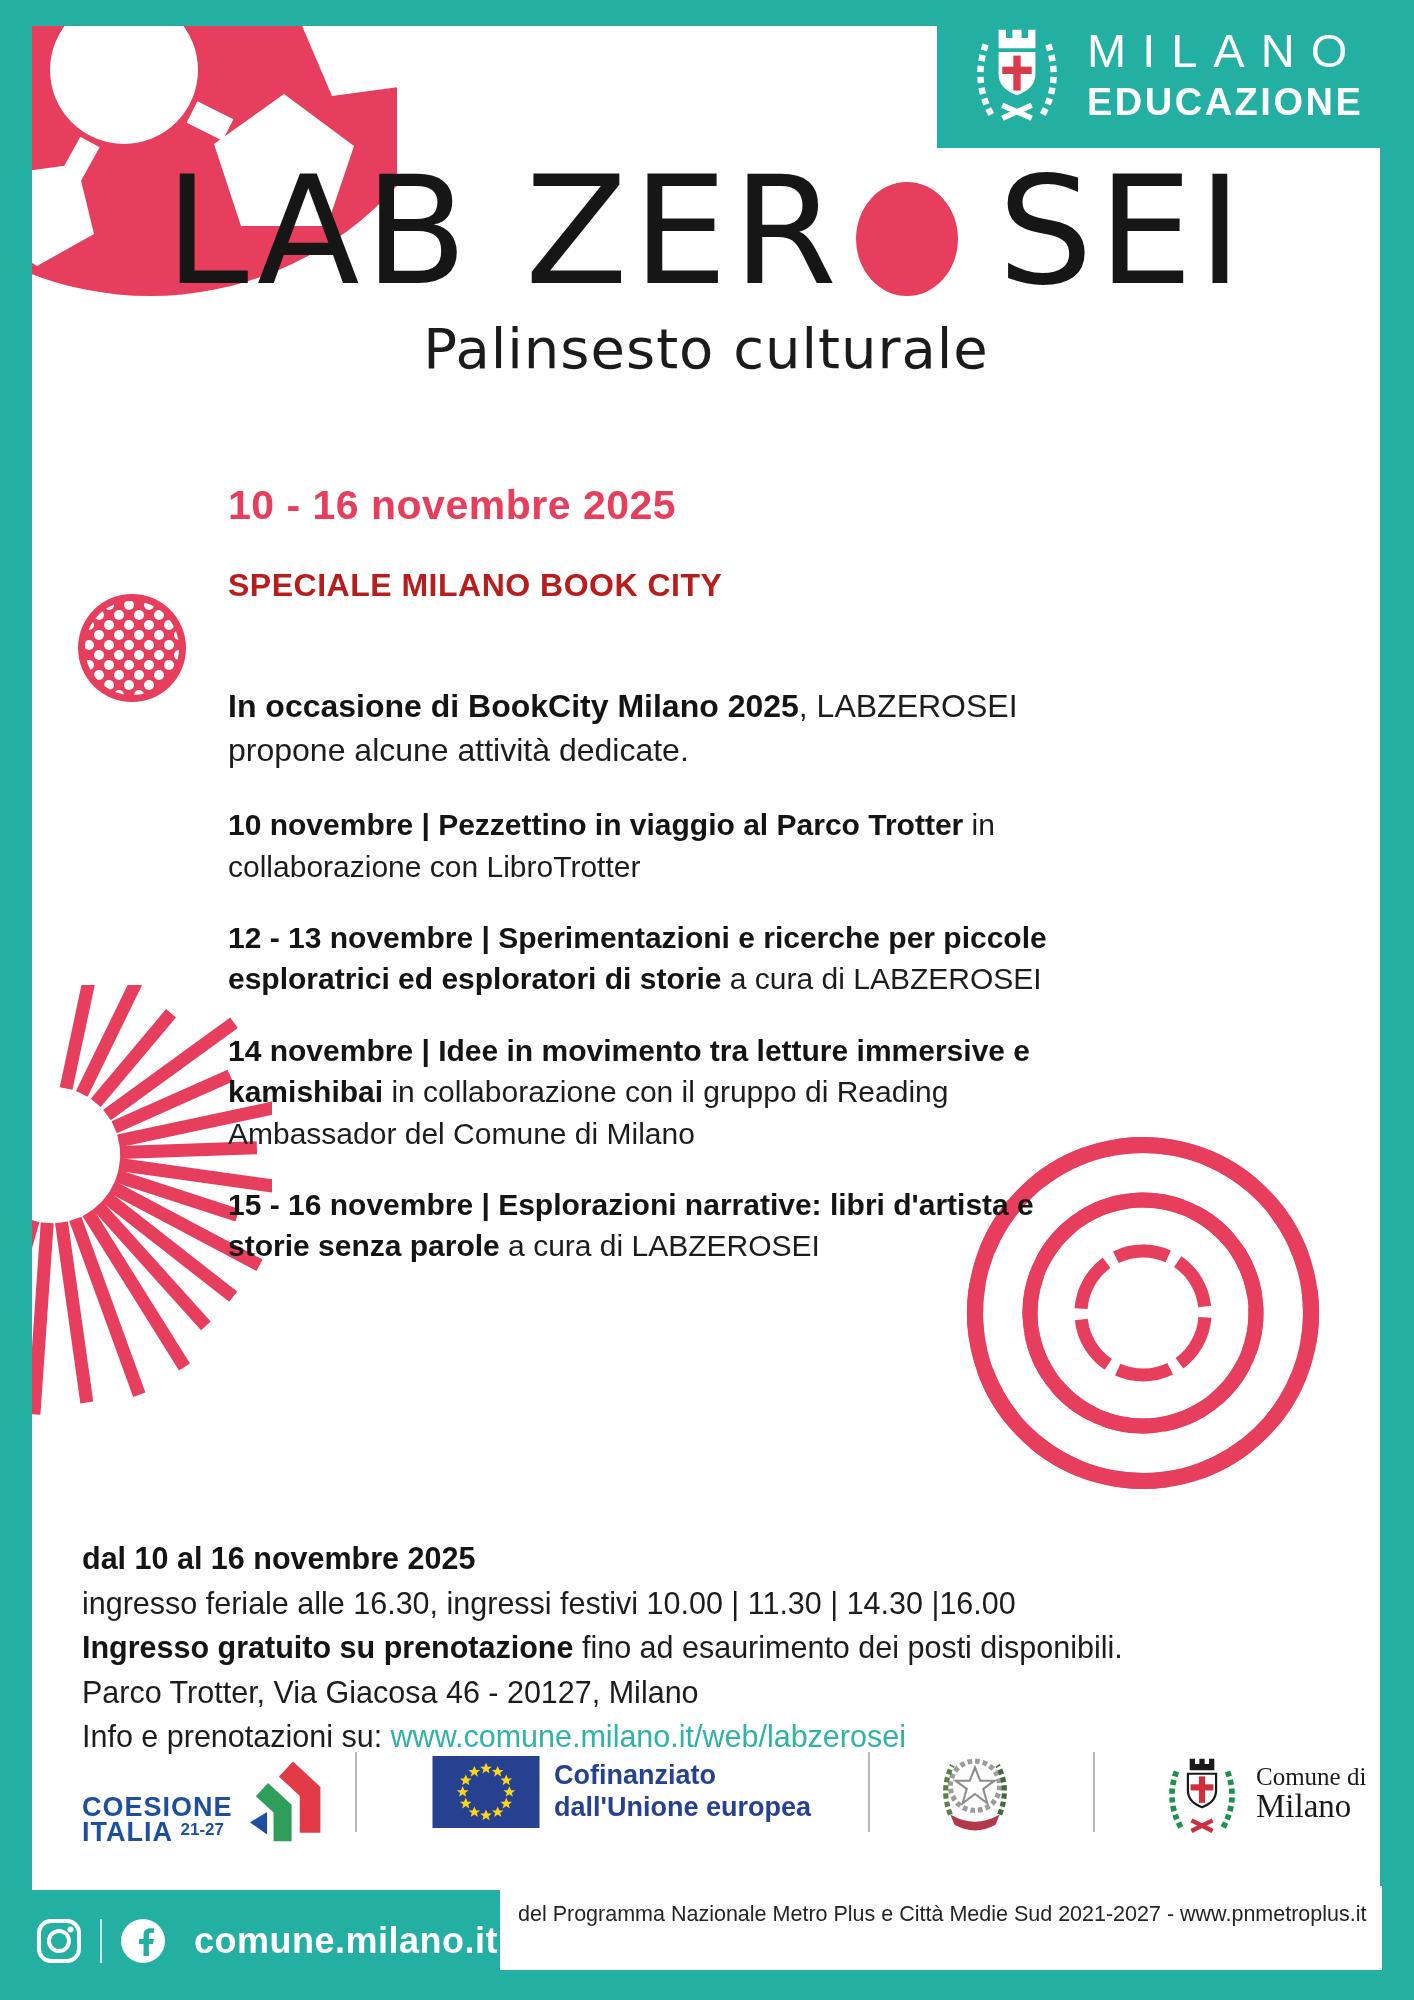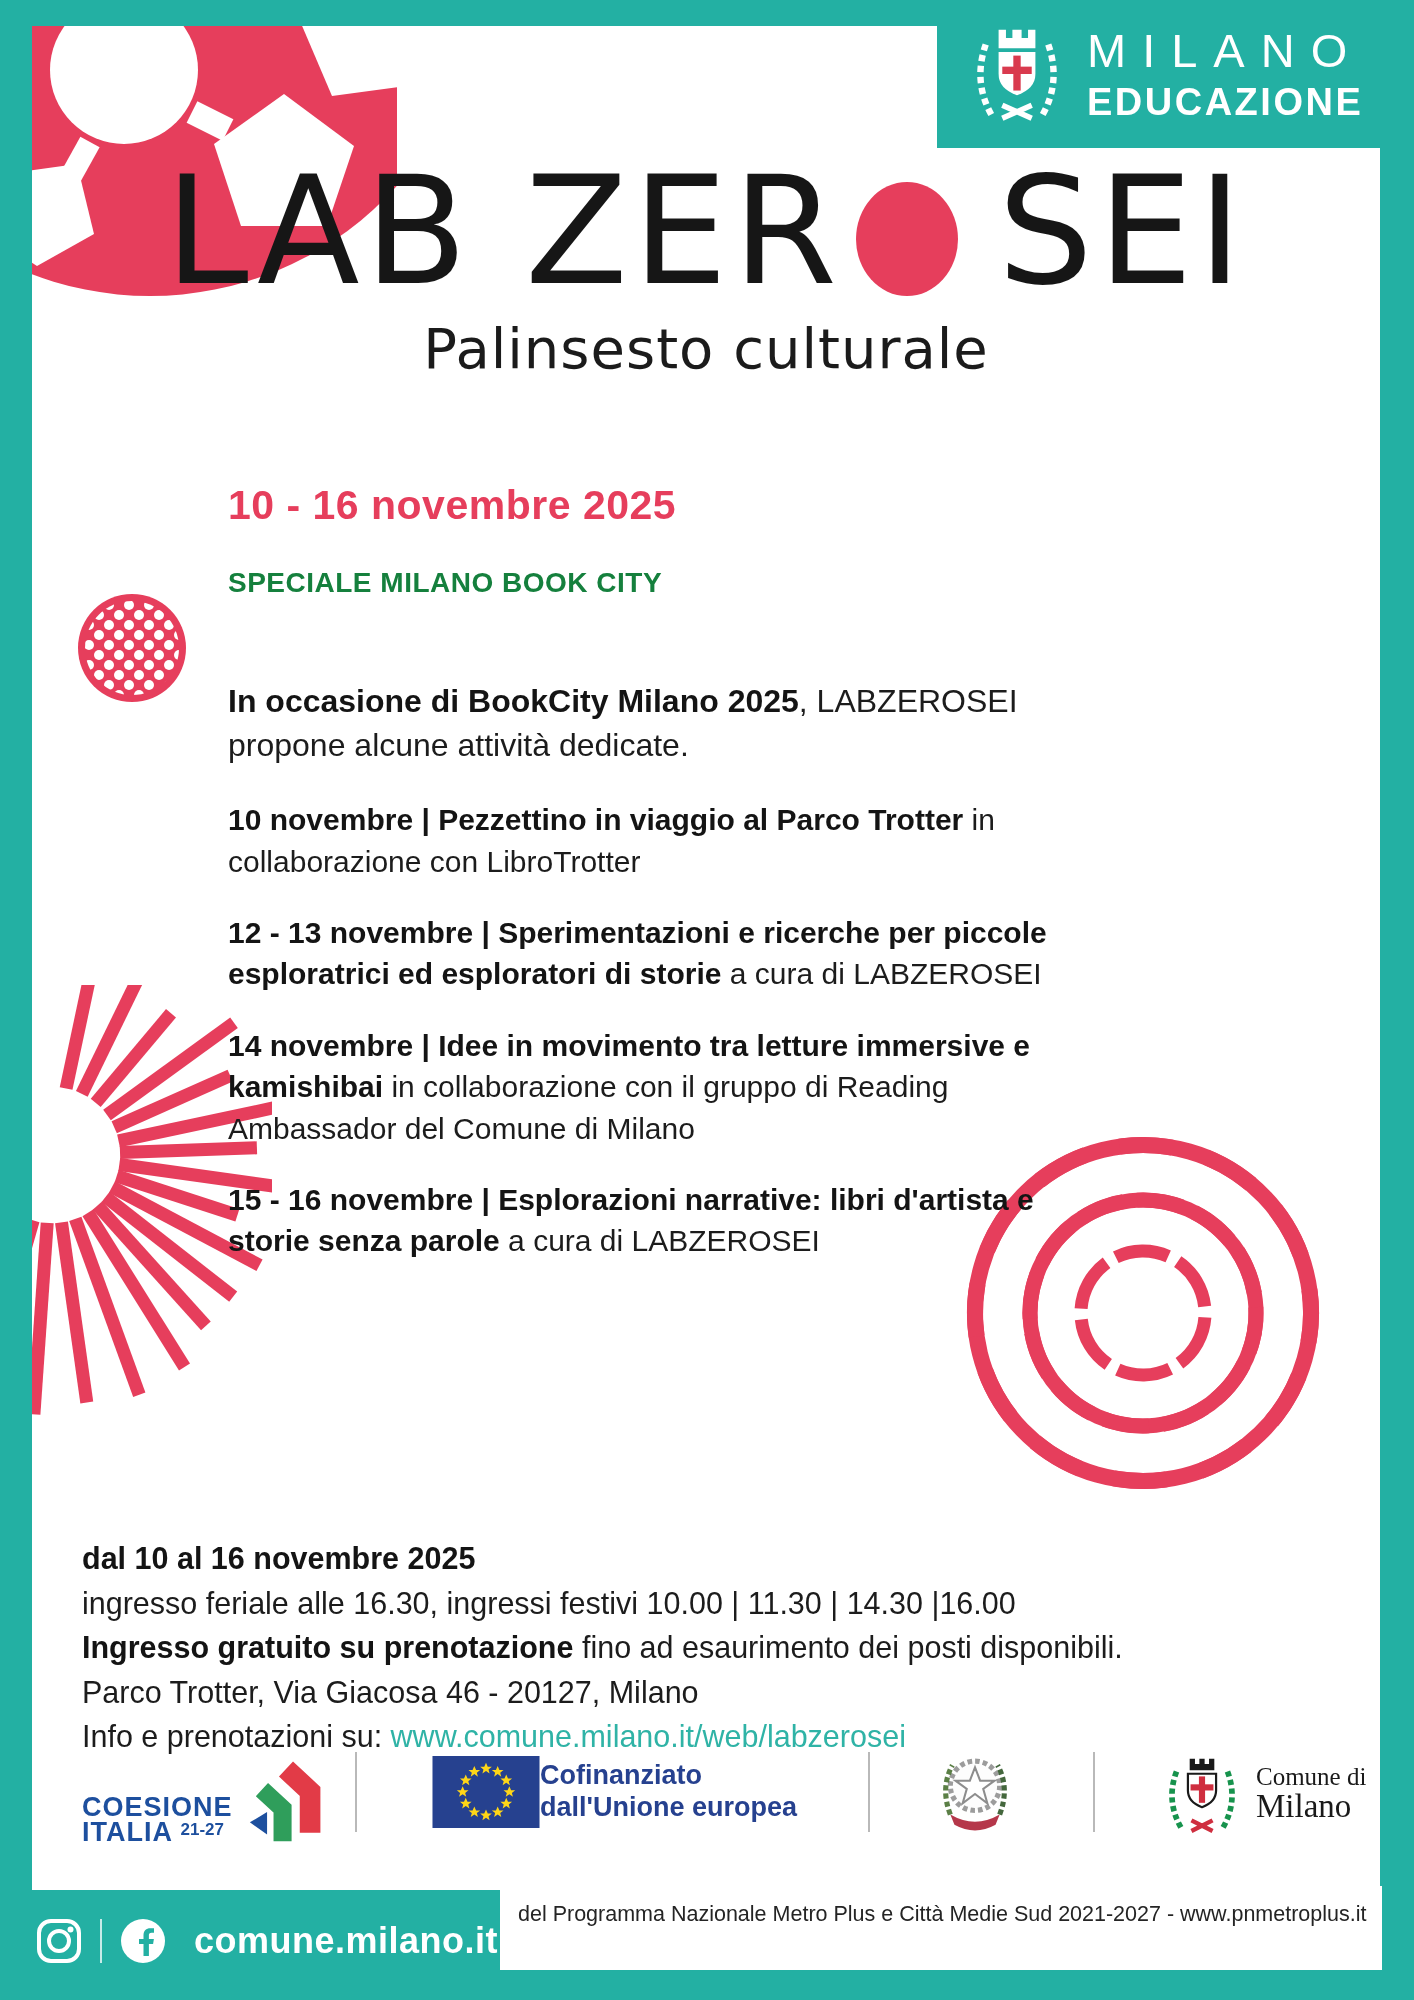--- a/index.html
+++ b/index.html
@@ -42,40 +42,40 @@
     display:flex;justify-content:center;align-items:center;
     font-family:"DejaVu Sans",sans-serif;font-size:150px;line-height:1;
     color:#161616;letter-spacing:5px;white-space:pre;
   }
   .title-dot{width:102px;height:114px;border-radius:50%;background:var(--red);margin:16px 40px 0 14px;flex:none;}
   .subtitle{font-family:"DejaVu Sans",sans-serif;font-size:56px;color:#1b1b1b;margin-top:10px;letter-spacing:1px;}
 
   
   .content{position:absolute;left:228px;top:482px;width:880px;z-index:2;}
   .date-range{font-size:41px;font-weight:700;color:var(--red);letter-spacing:.5px;}
-  .heading{font-size:28px;font-weight:700;color:#15803d;margin-top:38px;letter-spacing:.5px;}
+  .heading{font-size:32px;font-weight:700;color:#b91c1c;margin-top:38px;letter-spacing:.5px;}
   .intro{margin-top:80px;font-size:32px;line-height:1.38;}
   .item{margin-top:22px;font-size:30px;line-height:1.38;}
   .content b{color:#141414;}
 
   
   .info{position:absolute;left:82px;top:1540px;width:1270px;font-size:30.5px;line-height:1.2;z-index:2;}
   .info .line{margin-bottom:8px;white-space:nowrap;}
   .info b{color:#141414;}
   .link{color:var(--link);text-decoration:none;cursor:pointer;}
 
   
   .partners{position:absolute;left:0;top:1742px;width:1414px;height:104px;z-index:2;}
   .partners .vdiv{position:absolute;top:10px;width:2px;height:80px;background:#b9b9b9;}
   .coesione{position:absolute;left:82px;top:12px;display:flex;align-items:flex-end;gap:10px;}
   .coe-text{line-height:.95;color:var(--coe-blue);font-weight:700;}
   .coe-l1{font-size:27px;letter-spacing:1px;}
   .coe-l2{font-size:27px;letter-spacing:1px;}
   .coe-years{font-size:17px;vertical-align:6px;letter-spacing:0;}
-  .eu{position:absolute;left:432px;top:14px;display:flex;align-items:center;gap:0;}
+  .eu{position:absolute;left:432px;top:14px;display:flex;align-items:center;gap:14px;}
   .eu-text{color:var(--eu-blue);font-weight:700;font-size:27px;line-height:1.18;}
   .emblem-it{position:absolute;left:938px;top:8px;}
   .comune{position:absolute;left:1158px;top:8px;display:flex;align-items:center;gap:10px;}
   .comune-text{font-family:"Liberation Serif","DejaVu Serif",serif;color:#1a1a1a;line-height:1.02;}
   .comune-top{font-size:25px;}
   .comune-bottom{font-size:33px;}
 
   
   .band{position:absolute;left:0;top:1890px;width:1414px;height:110px;background:var(--teal);z-index:2;}
   .socials{position:absolute;left:36px;top:28px;display:flex;align-items:center;}

